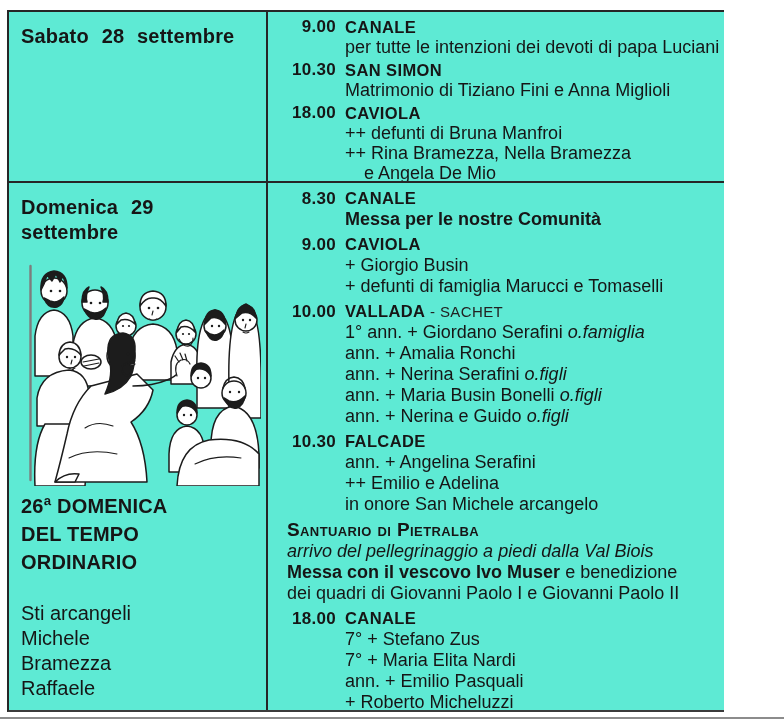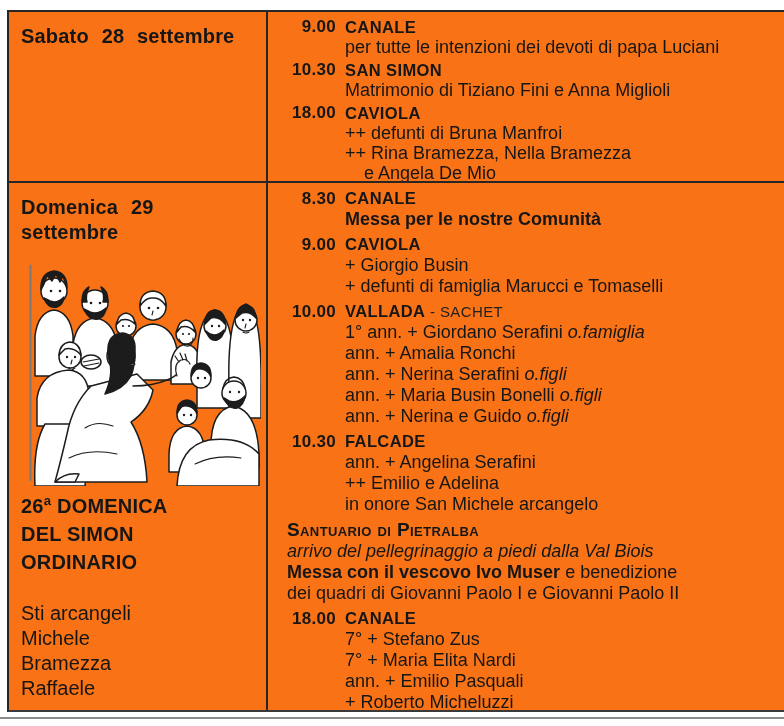--- a/index.html
+++ b/index.html
@@ -2,26 +2,26 @@
 <html><head>
 <meta charset="utf-8">
 <style>
   html,body{margin:0;padding:0;}
   body{
     width:784px;height:726px;position:relative;background:#ffffff;
     font-family:"Liberation Sans",sans-serif;color:#161616;
     -webkit-font-smoothing:antialiased;overflow:hidden;
   }
   .sheet{
-    position:absolute;left:7px;top:10px;width:777px;height:702px;
+    position:absolute;left:7px;top:10px;width:717px;height:702px;
     box-sizing:border-box;
     border-left:2px solid #262626;
     border-top:2px solid #262626;
     border-bottom:2px solid #3a3a3a;
-    background:#f97316;
+    background:#5eead4;
   }
   .bottom-rule{
     position:absolute;left:0;top:717px;width:784px;height:2px;background:#8c8c8c;
   }
   .day-row{display:flex;box-sizing:border-box;width:100%;}
   .row-sat{height:171px;border-bottom:2px solid #262626;}
   .row-sun{height:527px;border-radius:15px;}
   .left-cell{
     width:259px;flex:none;box-sizing:border-box;
     border-right:2px solid #262626;
@@ -184,21 +184,21 @@
             <circle cx="99" cy="96" r="1.3" fill="#1c1c1c" stroke="none"></circle>
             <path d="M104,99 L106,103 M101,107 Q104,108 106,106" stroke-width="1.1"></path>
             <path d="M56,170 Q68,162 84,168 M40,200 Q60,190 88,196" fill="none" stroke-width="1.1"></path>
             <path d="M26,224 Q36,214 50,216 L46,224 Z"></path>
           </g>
         </svg>
       </div>
 
       <div class="lit-title">
         <div>26ª DOMENICA</div>
-        <div>DEL SIMON</div>
+        <div>DEL TEMPO</div>
         <div>ORDINARIO</div>
       </div>
 
       <div class="saints">
         <div>Sti arcangeli</div>
         <div>Michele</div>
         <div>Bramezza</div>
         <div>Raffaele</div>
       </div>
     </div>

